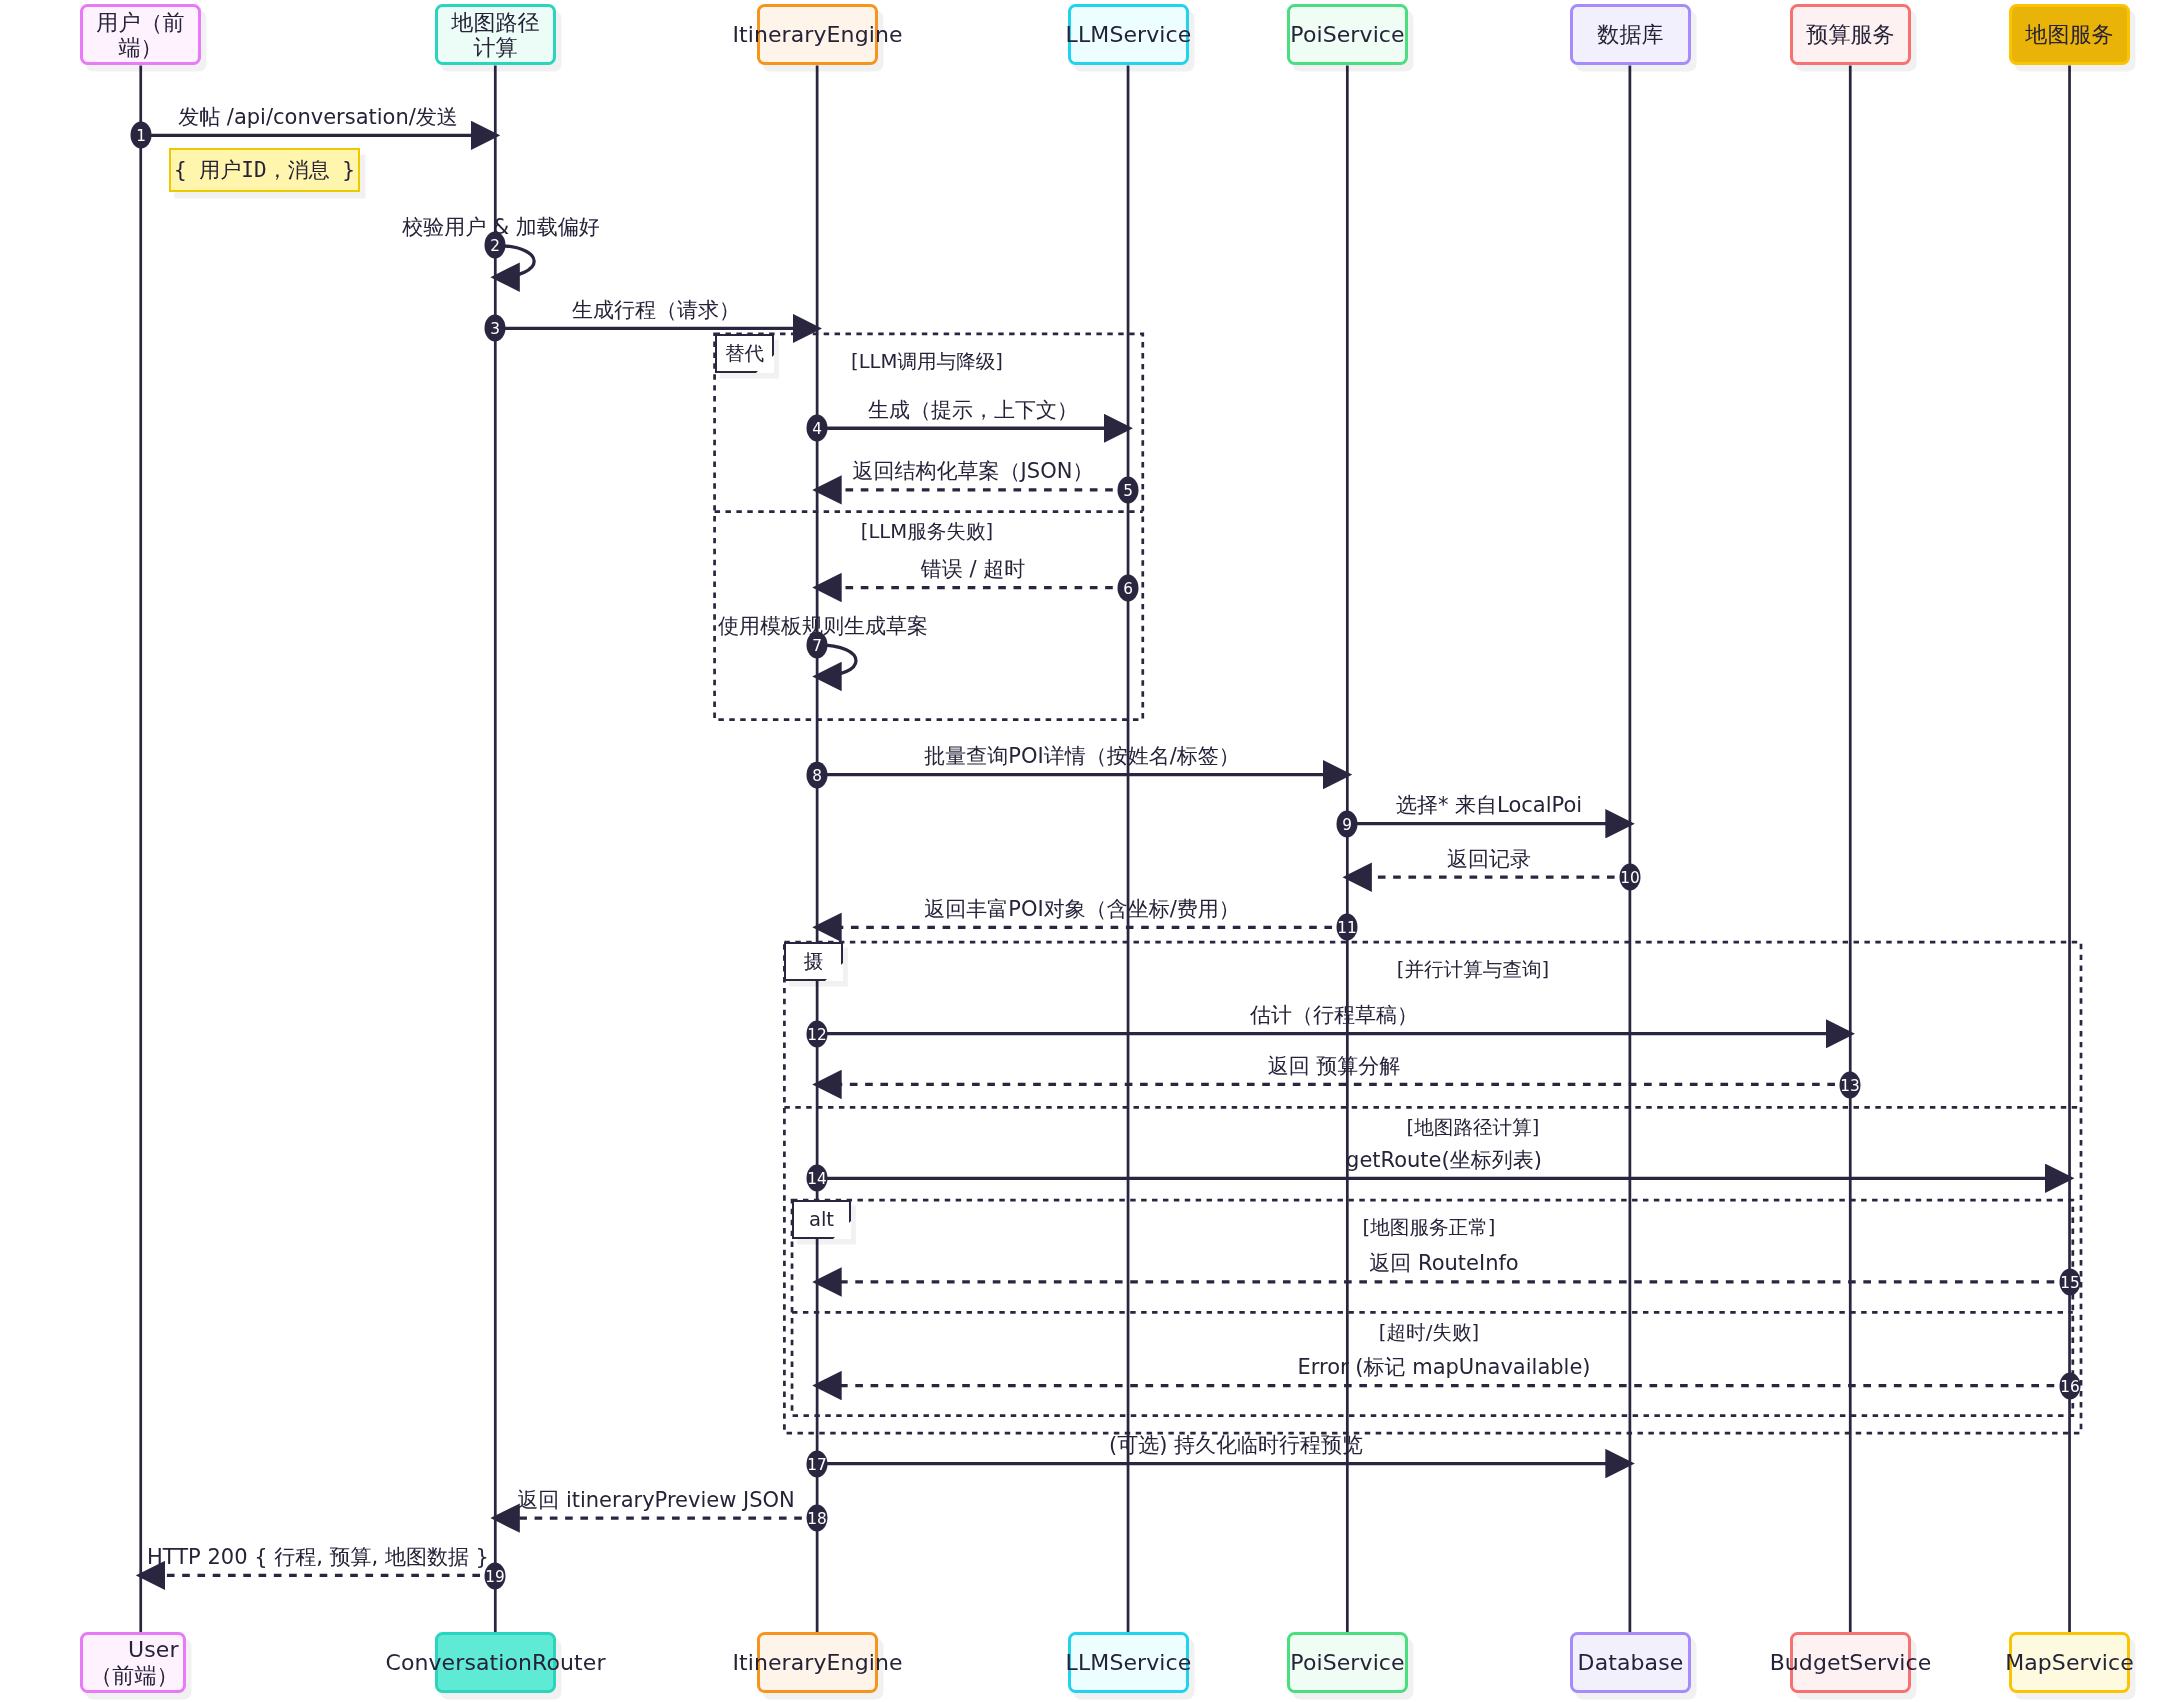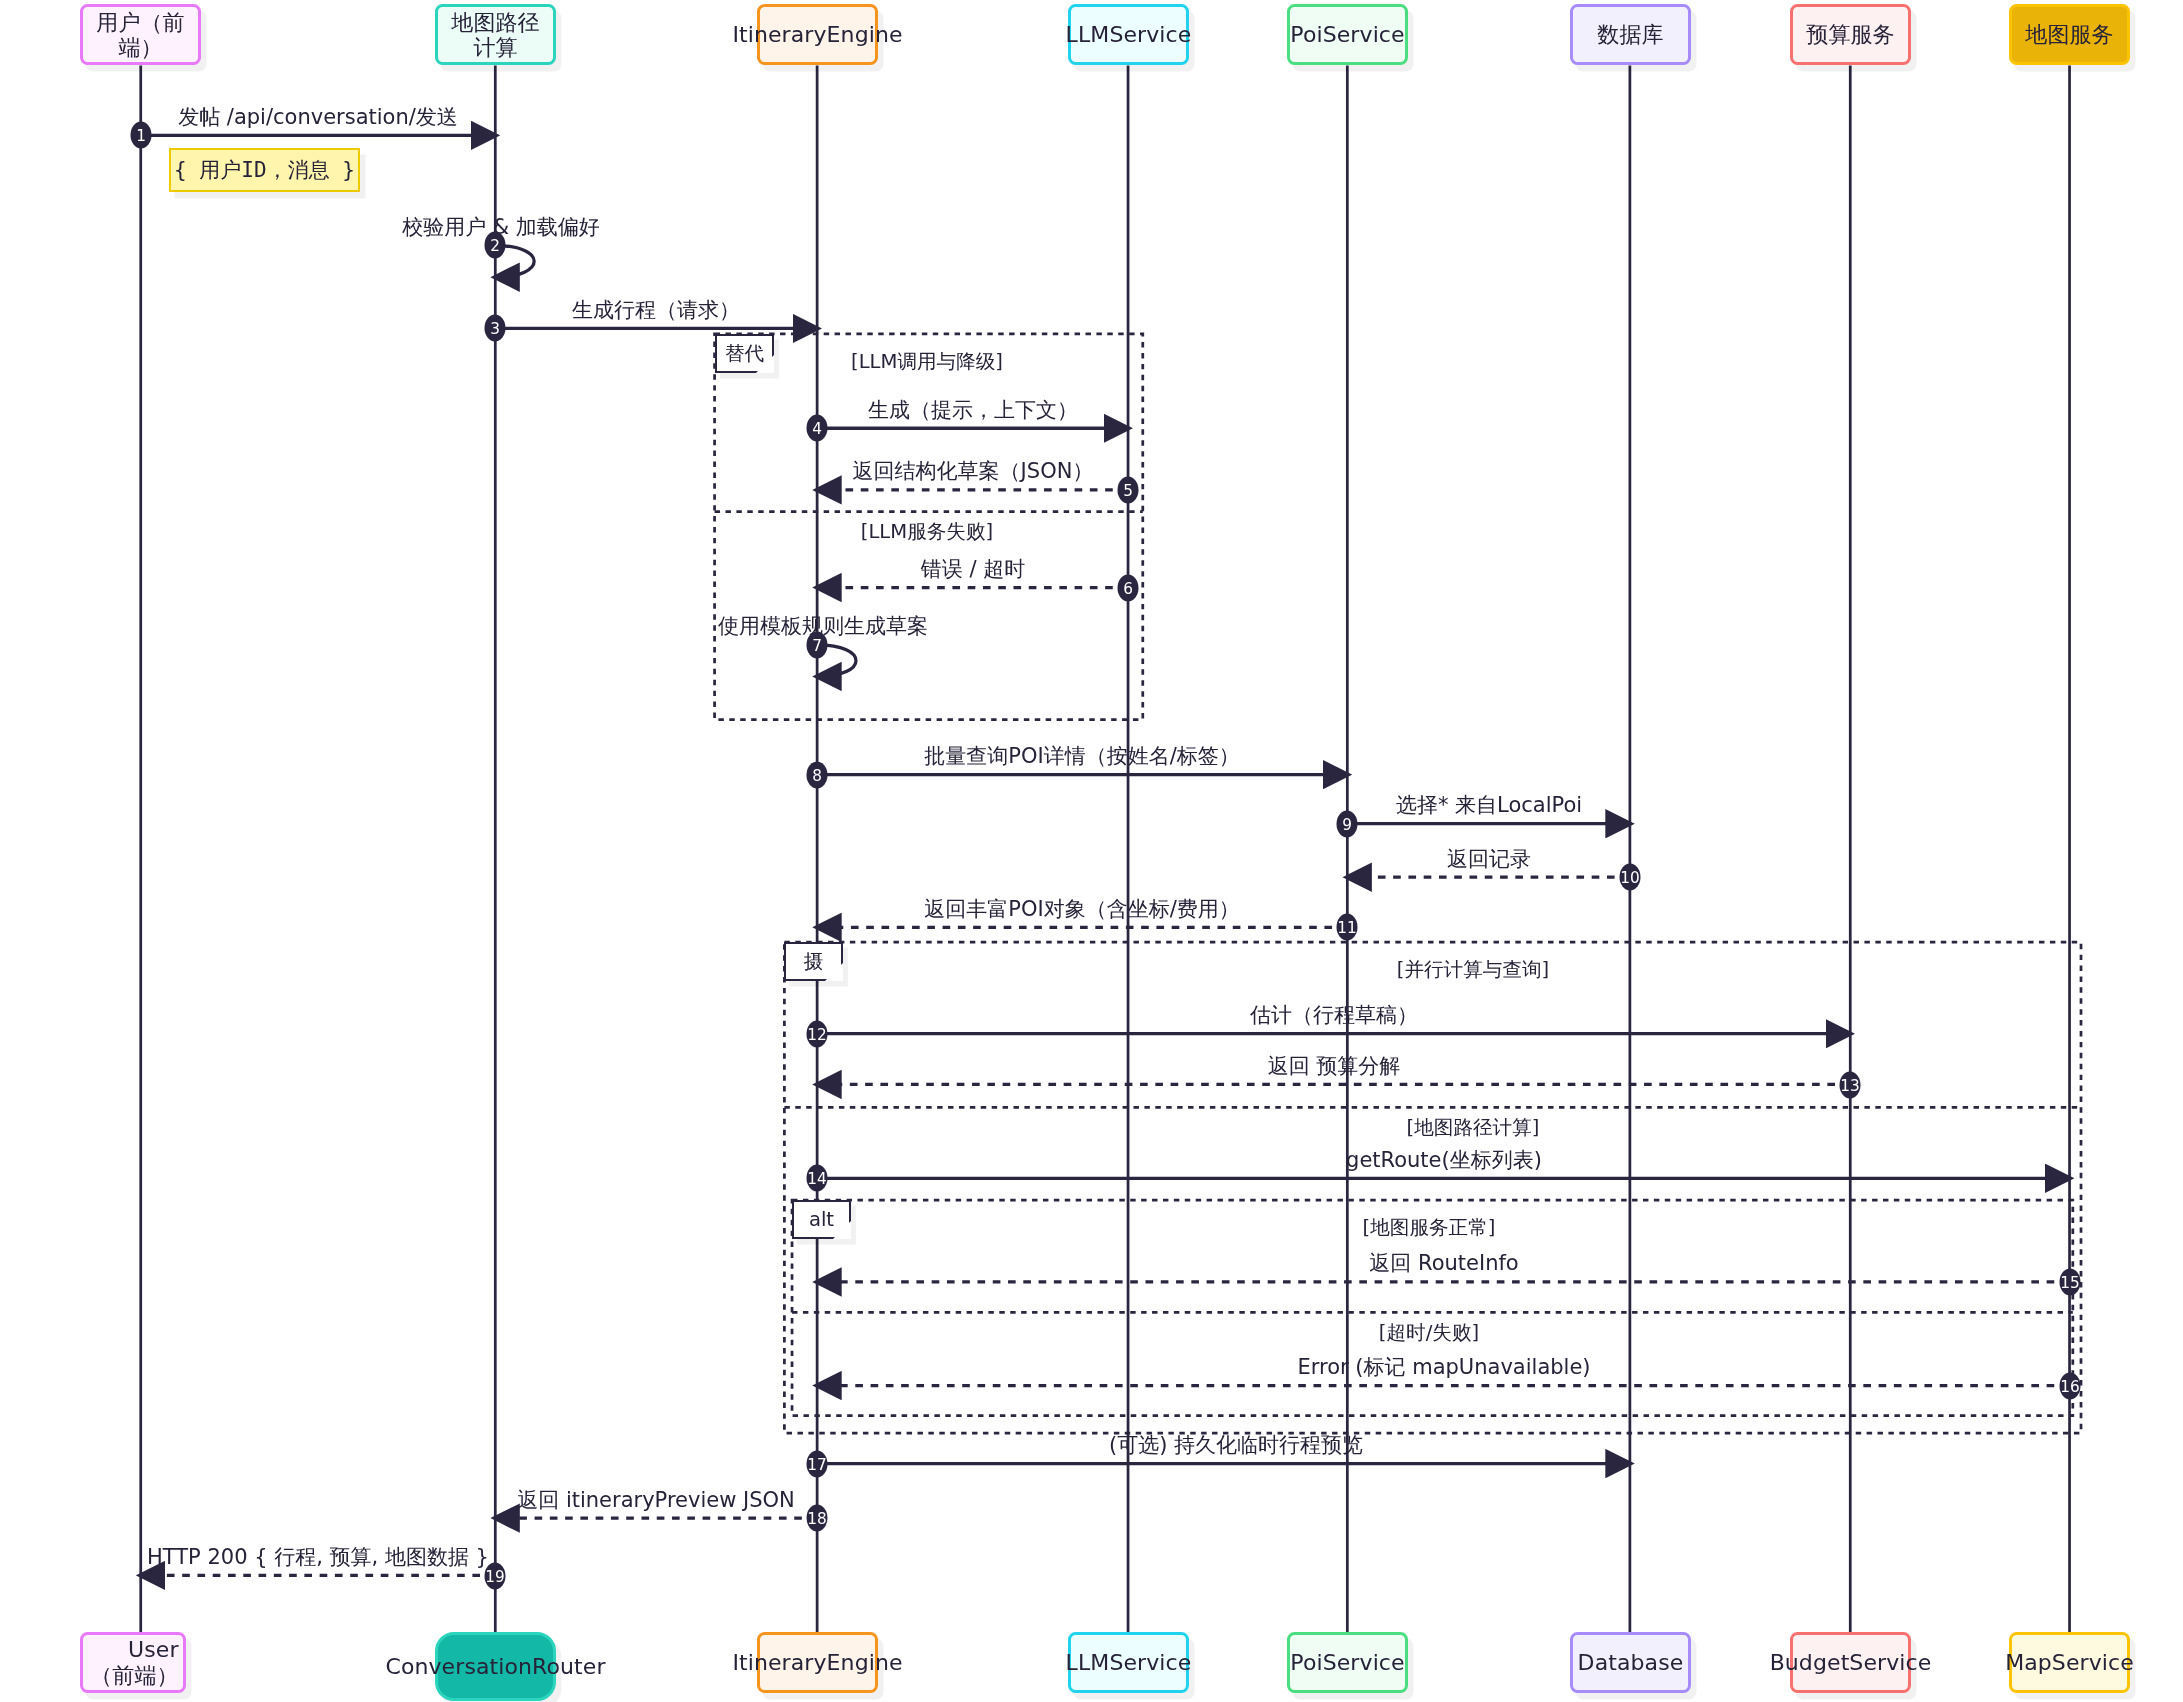--- a/index.html
+++ b/index.html
@@ -131,21 +131,21 @@
   <div id="overlay">
       <div class="actor-box" style="left: 80px; top: 4.4px; width: 121px; height: 61px; background: rgb(253, 242, 254); border-color: rgb(232, 121, 249);">
         <span>用户（前端）</span>
       </div>
       <div class="actor-box" style="left: 80px; top: 1632px; width: 106px; height: 61px; background: rgb(253, 242, 254); border-color: rgb(232, 121, 249); text-align: right;">
         <span>User（前端）</span>
       </div>
       <div class="actor-box" style="left: 435px; top: 4.4px; width: 121px; height: 61px; background: rgb(236, 253, 247); border-color: rgb(43, 212, 189);">
         <span>地图路径计算</span>
       </div>
-      <div class="actor-box" style="left: 435px; top: 1632px; width: 121px; height: 69px; background: #14b8a6; border-color: rgb(43, 212, 189); border-radius: 19px;">
+      <div class="actor-box" style="left: 435px; top: 1632px; width: 121px; height: 61px; background: #5eead4; border-color: rgb(43, 212, 189);">
         <span>ConversationRouter</span>
       </div>
       <div class="actor-box" style="left: 757px; top: 4.4px; width: 121px; height: 61px; background: rgb(254, 244, 233); border-color: rgb(247, 148, 30);">
         <span>ItineraryEngine</span>
       </div>
       <div class="actor-box" style="left: 757px; top: 1632px; width: 121px; height: 61px; background: rgb(254, 244, 233); border-color: rgb(247, 148, 30);">
         <span>ItineraryEngine</span>
       </div>
       <div class="actor-box" style="left: 1068px; top: 4.4px; width: 121px; height: 61px; background: rgb(236, 254, 255); border-color: rgb(34, 211, 238);">
         <span>LLMService</span>

